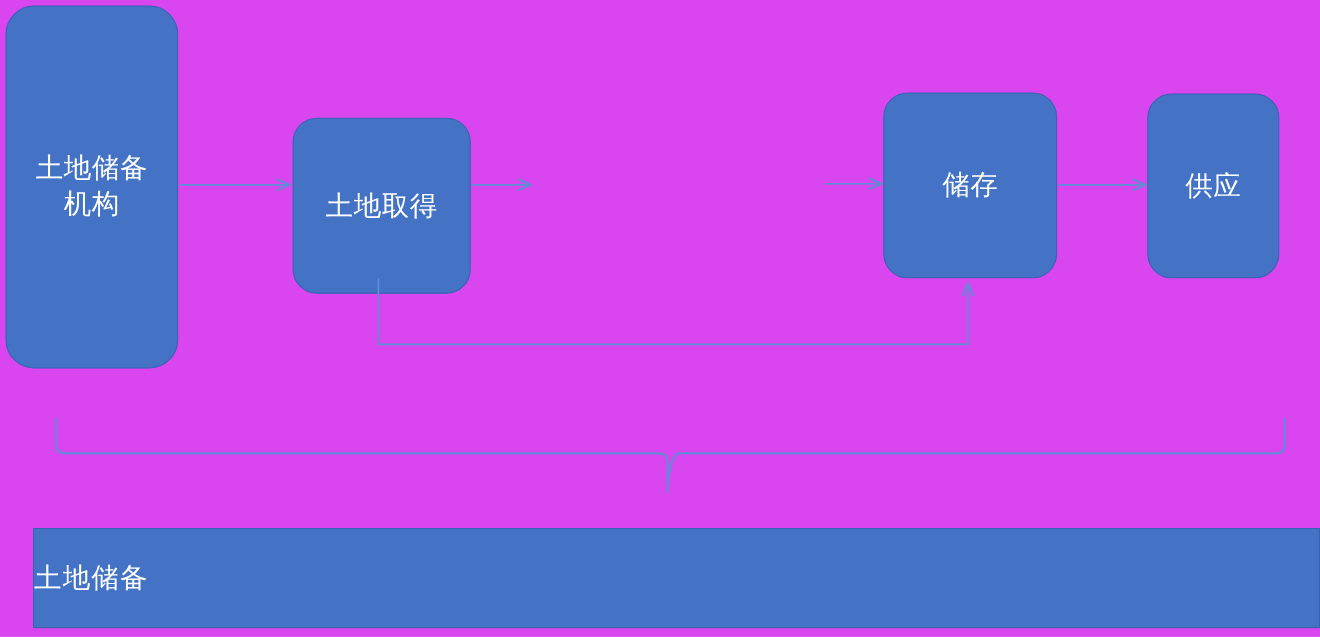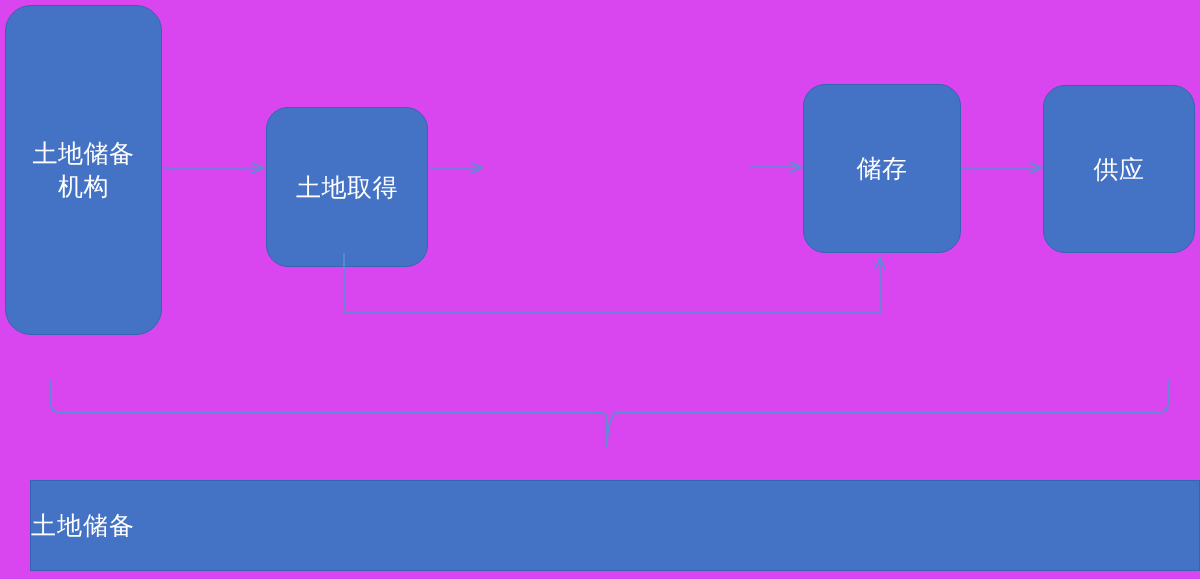--- a/index.html
+++ b/index.html
@@ -37,21 +37,21 @@
   .node-label {
     display: block;
     width: 100%;
     white-space: pre-line;
   }
 
   
   #node-agency   { left: 5px;    top: 5px;   width: 157px; height: 330px; font-size: 25px; border-radius: 26px; }
   #node-acquire  { left: 266px;  top: 84px;  width: 162px; height: 160px; font-size: 25px; margin-top: 23px; }
   #node-storage  { left: 803px;  top: 84px;  width: 158px; height: 169px; font-size: 25px; }
-  #node-supply   { left: 1043px; top: 85px;  width: 152px; height: 168px; font-size: 25px; }
+  #node-supply   { left: 1043px; top: 85px;  width: 120px; height: 168px; font-size: 25px; }
 
   
   #node-develop {
     position: absolute;
     left: 484px;
     top: 116px;
     width: 265px;
     height: 101px;
   }
   #node-develop .hex-text {

